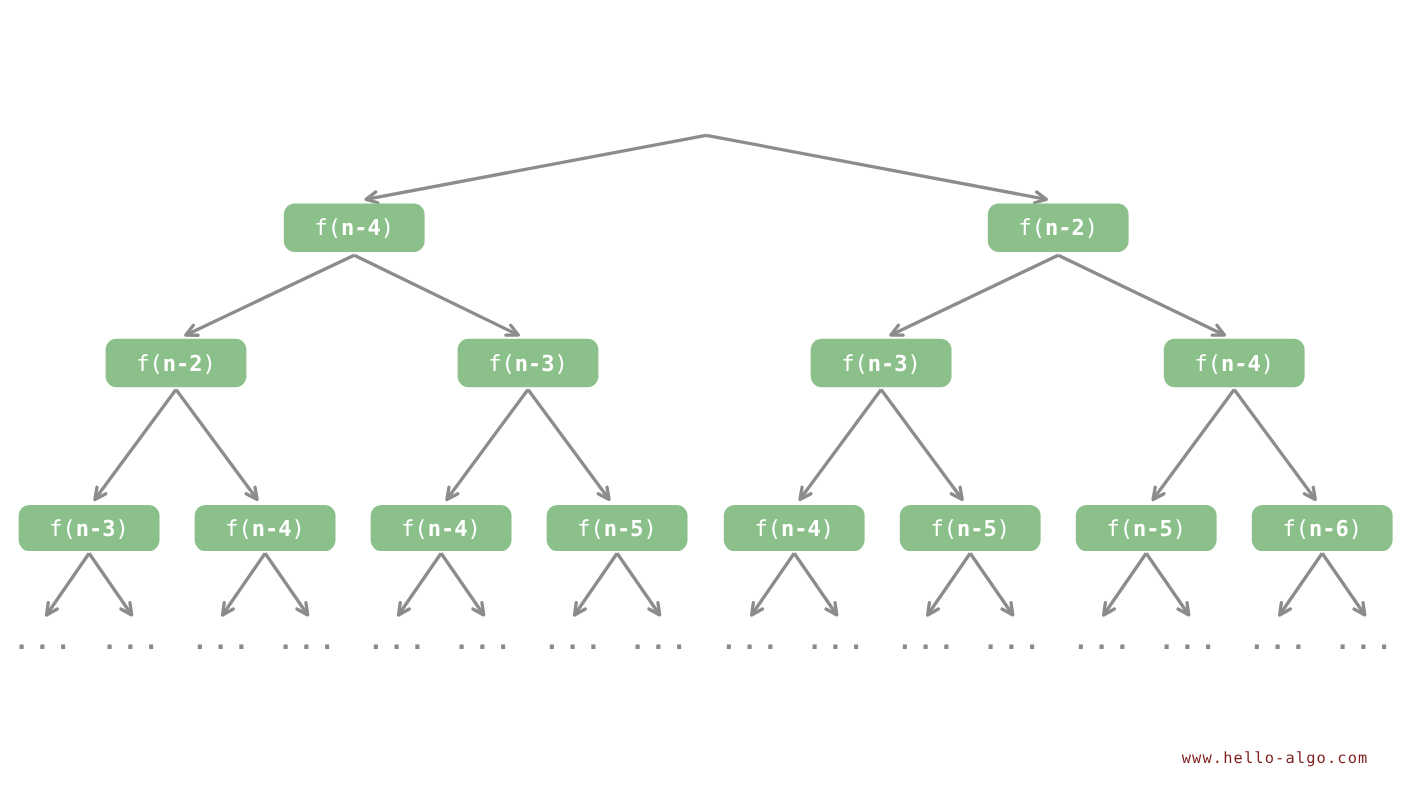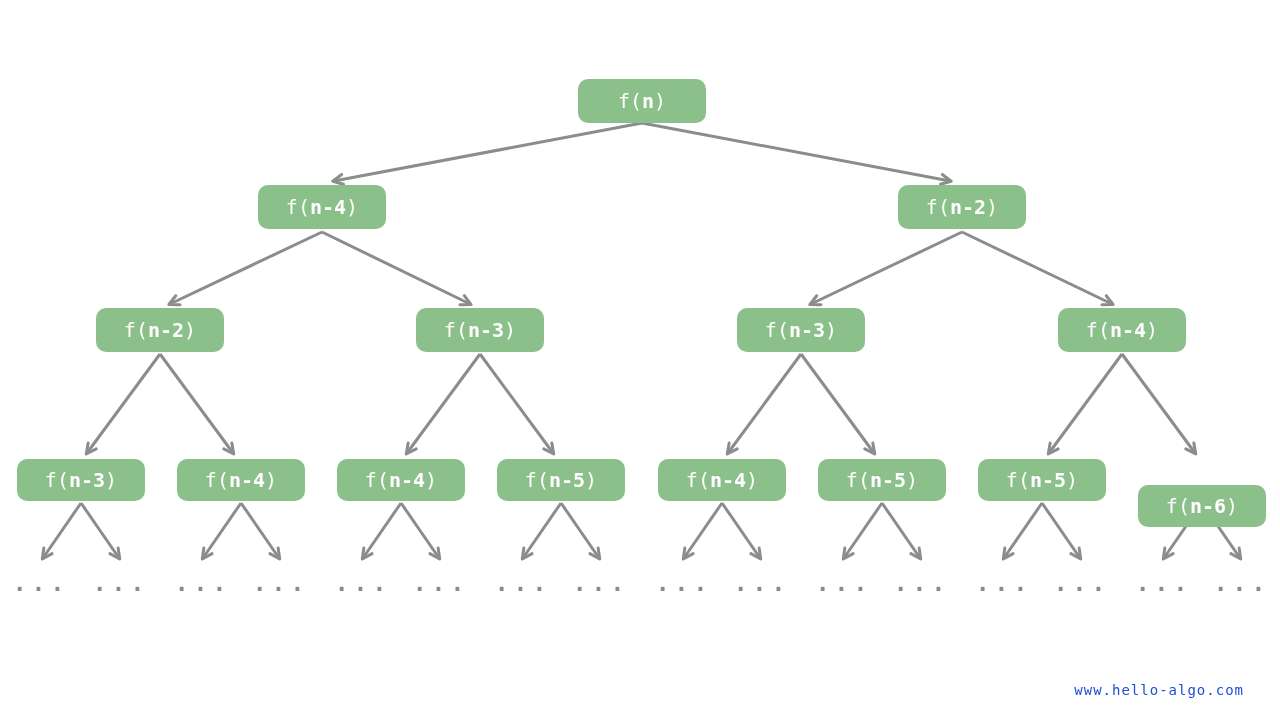--- a/index.html
+++ b/index.html
@@ -7,21 +7,21 @@
        font-family:"DejaVu Sans Mono","Liberation Mono",monospace;}
   .stage{position:absolute;left:0;top:0;width:1280px;height:720px;}
   .edges{position:absolute;left:0;top:0;}
   .node{position:absolute;width:128px;height:44px;background:#8cc08a;border-radius:10px;
         display:flex;align-items:center;justify-content:center;
         color:#ffffff;font-size:20px;white-space:nowrap;}
   .node.small{height:42px;}
   .node .core{font-weight:700;}
   .dots{position:absolute;transform:translateX(-50%);color:#8a8a8a;
         font-size:23px;font-weight:700;letter-spacing:5px;line-height:1;}
-  .watermark{position:absolute;right:36px;bottom:22px;color:#1d4ed8;font-size:14px;letter-spacing:1px;}
+  .watermark{position:absolute;right:36px;bottom:22px;color:#7f1d1d;font-size:14px;letter-spacing:1px;}
 </style>
 </head>
 <body>
 
 <div class="stage">
 
   <svg class="edges" width="1280" height="720" viewBox="0 0 1280 720">
     <defs>
       <marker id="ah" viewBox="0 0 12 12" refX="9" refY="6" markerWidth="5" markerHeight="5" orient="auto">
         <path d="M2,2 L10,6 L2,10" fill="none" stroke="#8c8c8c" stroke-width="2.4" stroke-linecap="round" stroke-linejoin="round"></path>
@@ -57,23 +57,20 @@
       <line x1="722" y1="503" x2="760" y2="558"></line>
       <line x1="882" y1="503" x2="844" y2="558"></line>
       <line x1="882" y1="503" x2="920" y2="558"></line>
       <line x1="1042" y1="503" x2="1004" y2="558"></line>
       <line x1="1042" y1="503" x2="1080" y2="558"></line>
       <line x1="1202" y1="503" x2="1164" y2="558"></line>
       <line x1="1202" y1="503" x2="1240" y2="558"></line>
     </g>
   </svg>
 
-  <div class="node" style="left:578px;top:79px">
-    <span><span>f(</span><span class="core">n</span><span>)</span></span>
-  </div>
 
   <div class="node" style="left:258px;top:185px">
     <span><span>f(</span><span class="core">n-4</span><span>)</span></span>
   </div>
   <div class="node" style="left:898px;top:185px">
     <span><span>f(</span><span class="core">n-2</span><span>)</span></span>
   </div>
 
   <div class="node" style="left:96px;top:308px">
     <span><span>f(</span><span class="core">n-2</span><span>)</span></span>
@@ -102,21 +99,21 @@
   </div>
   <div class="node small" style="left:658px;top:459px">
     <span><span>f(</span><span class="core">n-4</span><span>)</span></span>
   </div>
   <div class="node small" style="left:818px;top:459px">
     <span><span>f(</span><span class="core">n-5</span><span>)</span></span>
   </div>
   <div class="node small" style="left:978px;top:459px">
     <span><span>f(</span><span class="core">n-5</span><span>)</span></span>
   </div>
-  <div class="node small" style="left:1138px;top:485px">
+  <div class="node small" style="left:1138px;top:459px">
     <span><span>f(</span><span class="core">n-6</span><span>)</span></span>
   </div>
 
   <span class="dots" style="left:41px;top:572px">...</span>
   <span class="dots" style="left:121px;top:572px">...</span>
   <span class="dots" style="left:203px;top:572px">...</span>
   <span class="dots" style="left:281px;top:572px">...</span>
   <span class="dots" style="left:363px;top:572px">...</span>
   <span class="dots" style="left:441px;top:572px">...</span>
   <span class="dots" style="left:523px;top:572px">...</span>

